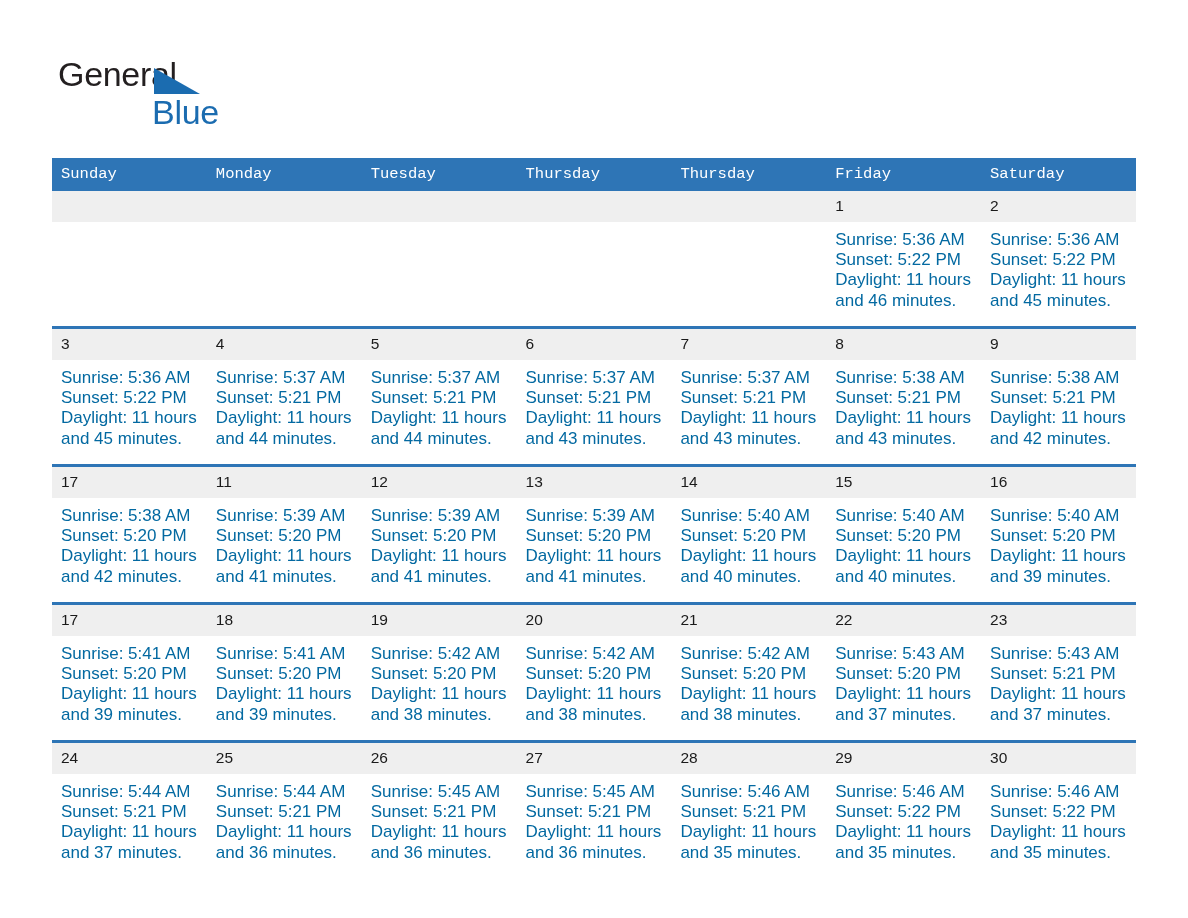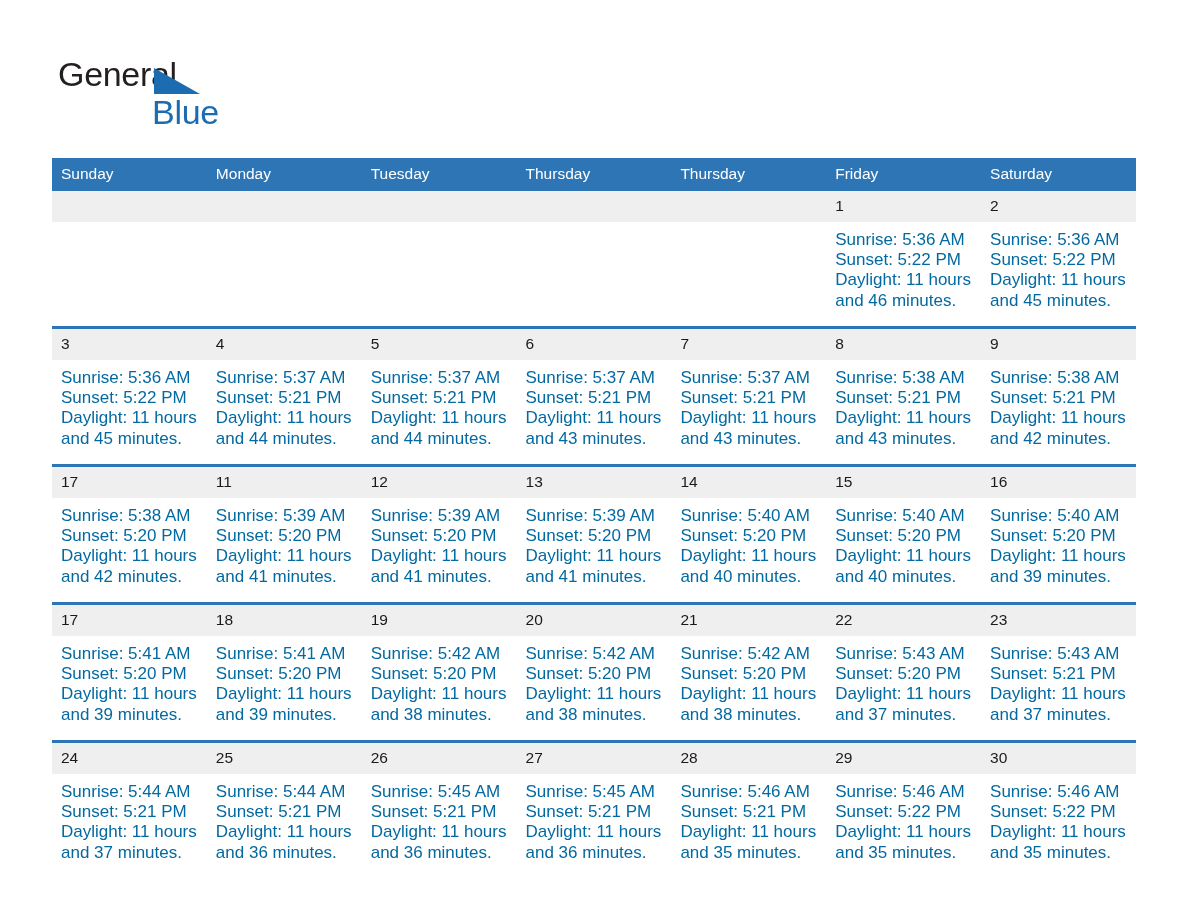--- a/index.html
+++ b/index.html
@@ -103,20 +103,21 @@
 
   .calendar th {
     background: #2e75b6;
     color: #ffffff;
     font-size: 15.5px;
     font-weight: normal;
     text-align: left;
     padding: 7px 0 8px 9px;
     line-height: 18px;
     border: none;
+    font-family: Liberation Mono, monospace;
   }
 
   .calendar td {
     vertical-align: top;
     padding: 0;
     border: none;
     width: 154.85px;
     height: 135px;
   }
 

